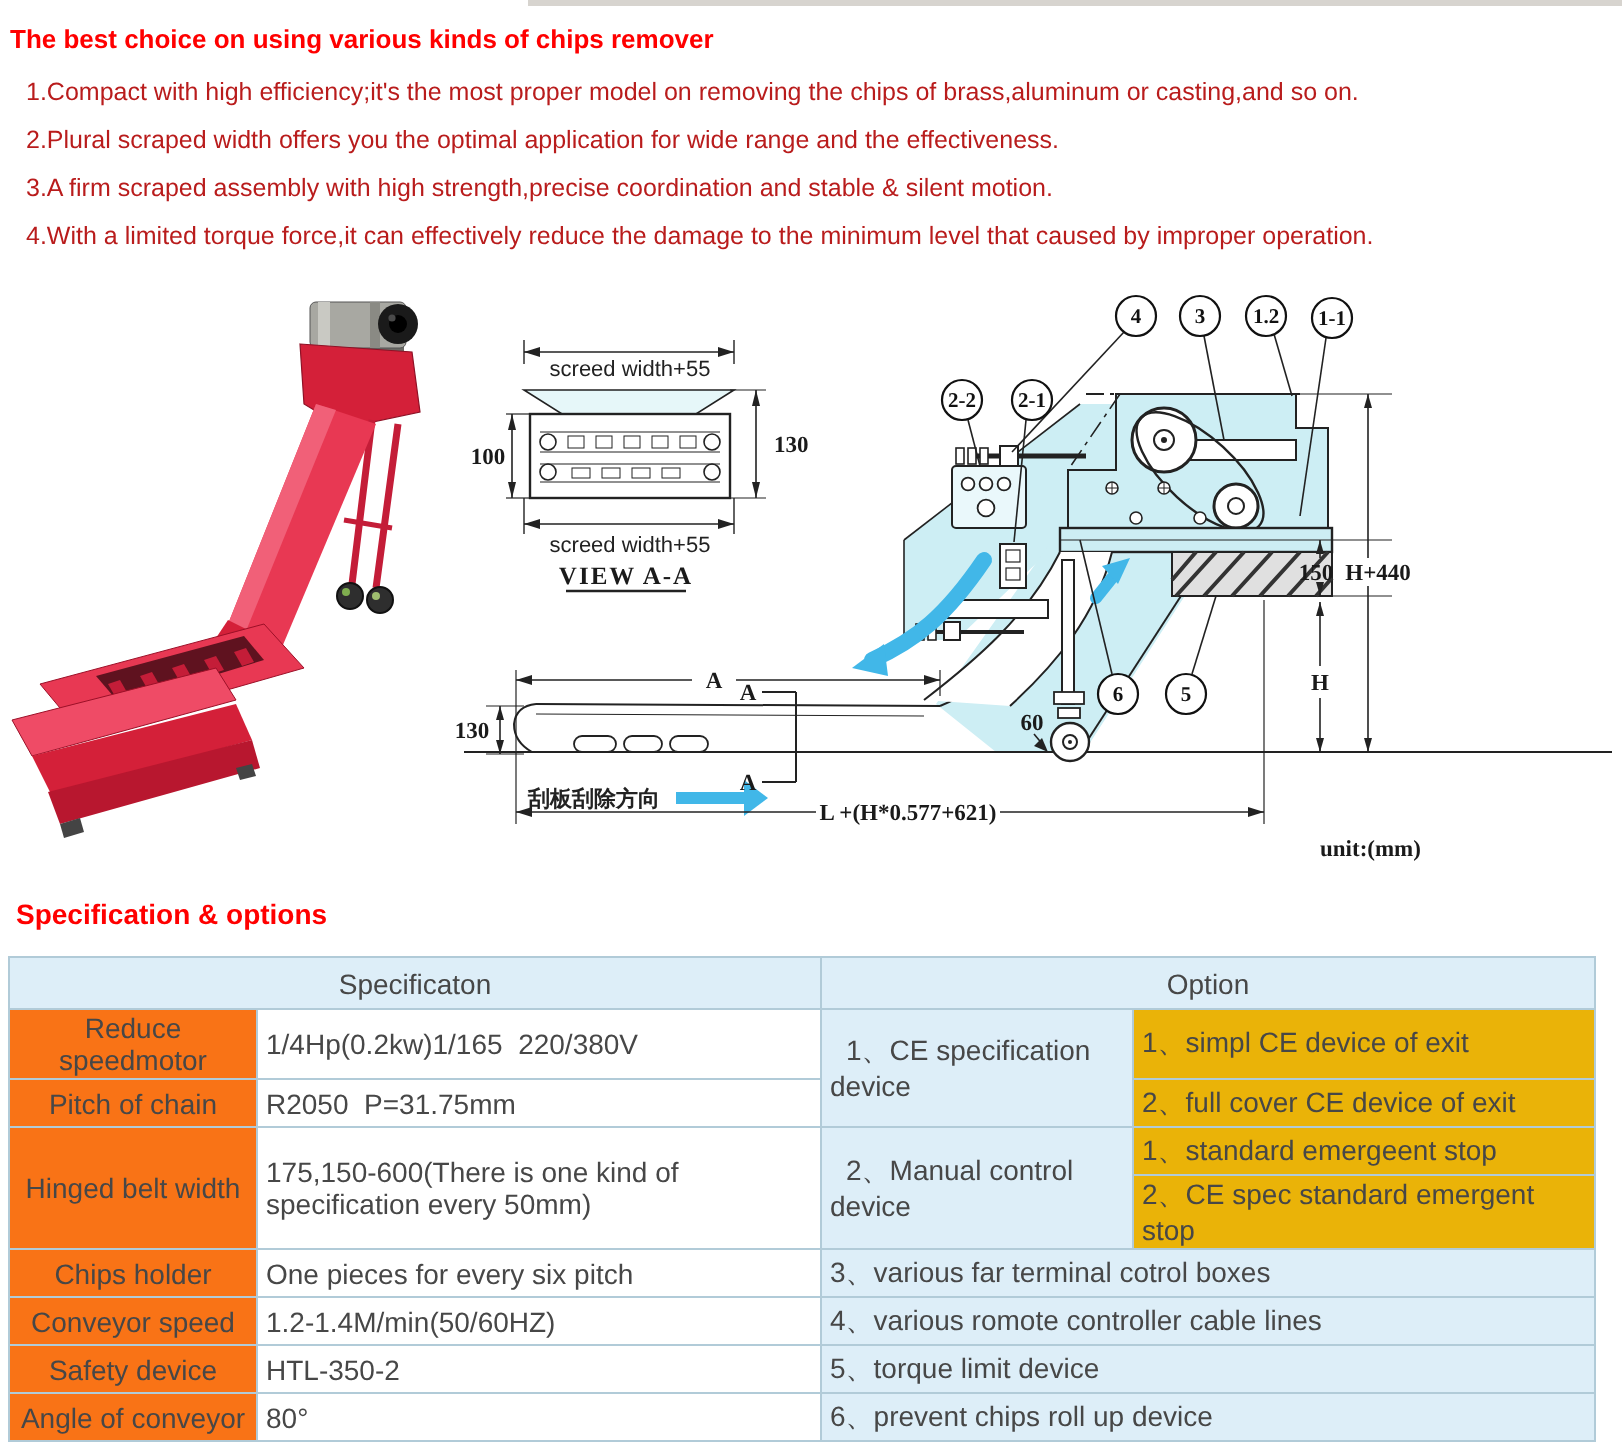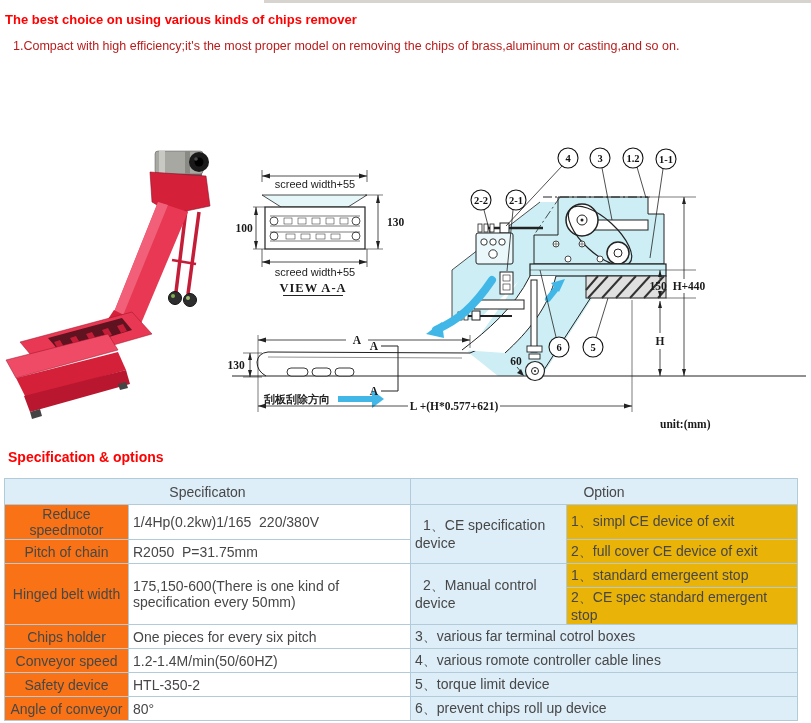--- a/index.html
+++ b/index.html
@@ -31,20 +31,23 @@
   .ln{stroke:#222;fill:none;}
 </style>
 </head>
 <body>
 
 <div class="page">
   <div class="topstrip"></div>
 
   <div class="main-heading">The best choice on using various kinds of chips remover</div>
   <div class="bullet b1">1.Compact with high efficiency;it's the most proper model on removing the chips of brass,aluminum or casting,and so on.</div>
+  <div class="bullet b2">2.Plural scraped width offers you the optimal application for wide range and the effectiveness.</div>
+  <div class="bullet b3">3.A firm scraped assembly with high strength,precise coordination and stable &amp; silent motion.</div>
+  <div class="bullet b4">4.With a limited torque force,it can effectively reduce the damage to the minimum level that caused by improper operation.</div>
 
   <svg class="diagram" viewBox="0 0 811 292">
 
     <g>
       <rect x="162" y="28" width="40" height="9" fill="#6b6b66"></rect>
       <rect x="155" y="11" width="48" height="23" rx="3" fill="#a8a8a2" stroke="#555" stroke-width="0.5"></rect>
       <rect x="159" y="11" width="6" height="23" fill="#c9c9c3"></rect>
       <rect x="185" y="11" width="5" height="23" fill="#8a8a84"></rect>
       <circle cx="199" cy="22" r="10" fill="#1a1a1a"></circle>
       <circle cx="199" cy="22" r="4.5" fill="#000"></circle>

